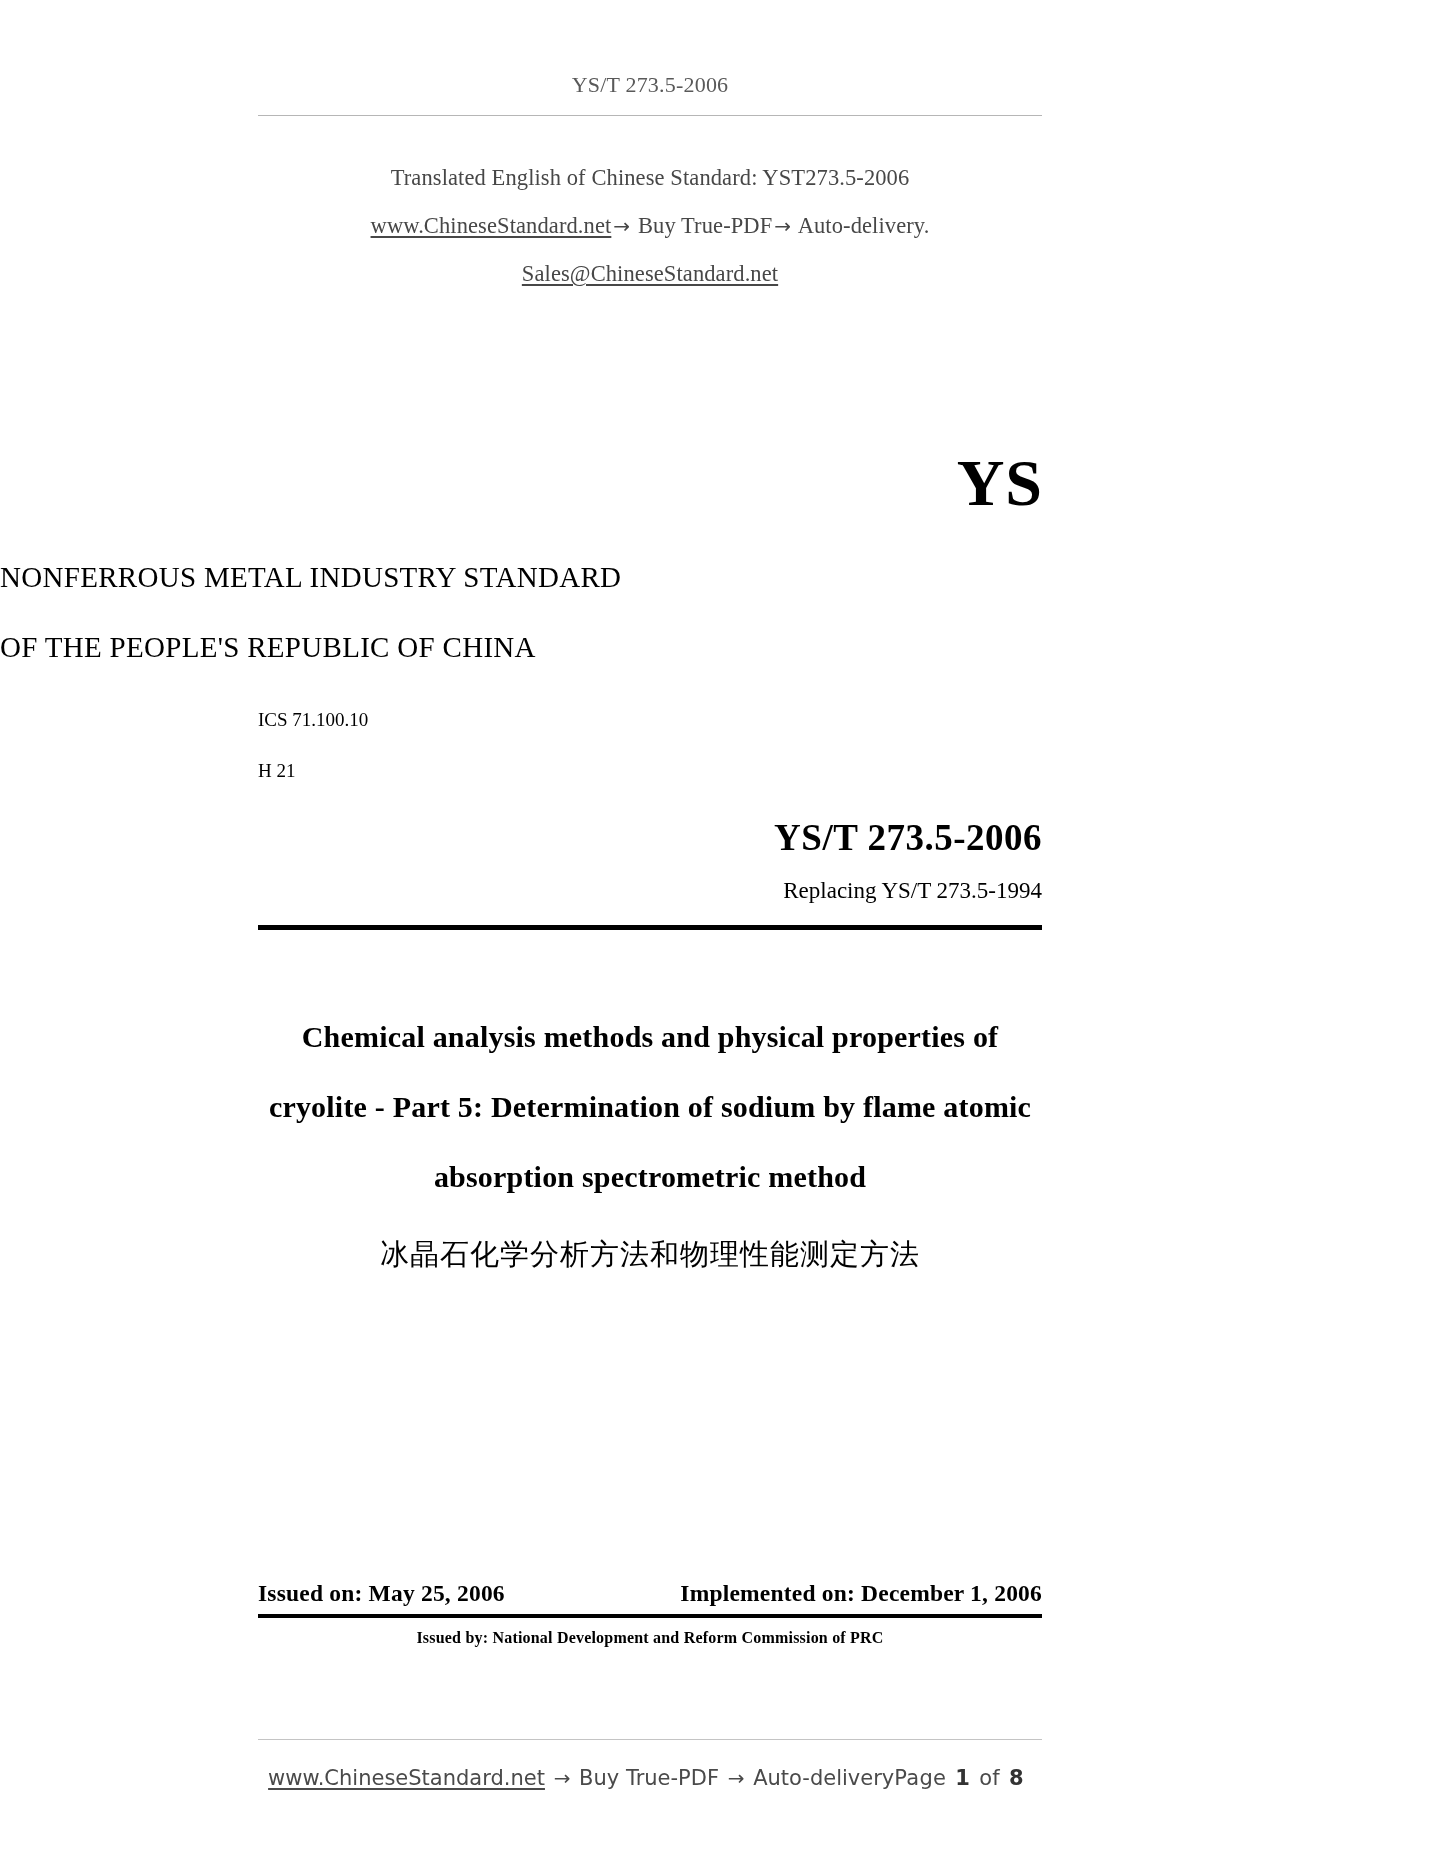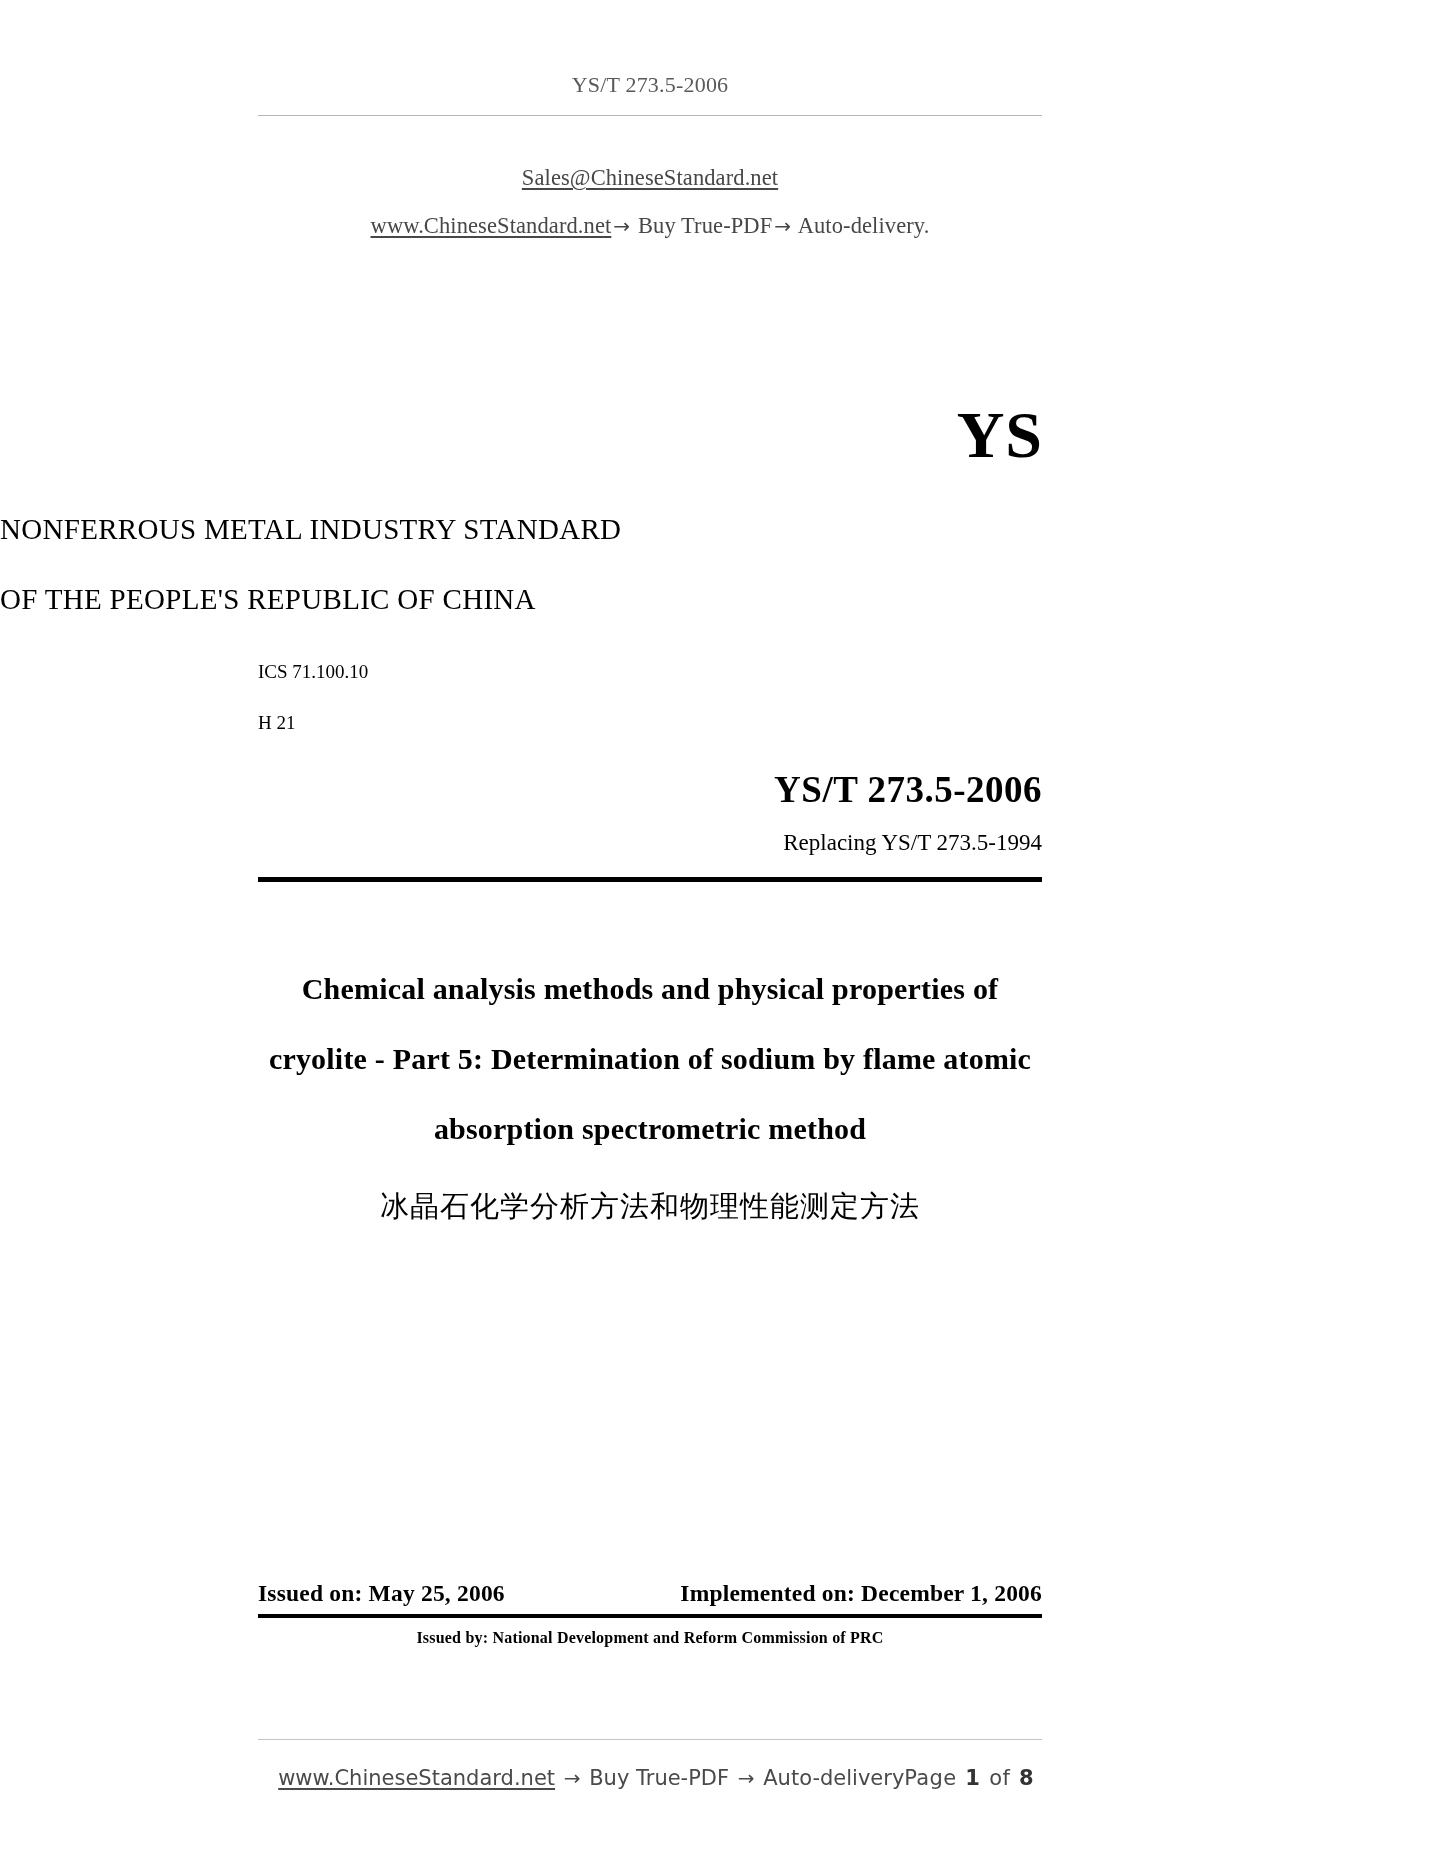--- a/index.html
+++ b/index.html
@@ -173,21 +173,21 @@
     left: 258px;
     right: 258px;
     bottom: 80px;
   }
   .footer-rule {
     border-top: 1.5px solid #c4c4c4;
     margin-bottom: 26px;
   }
   .footer-row {
     display: flex;
-    justify-content: flex-end;
+    justify-content: center;
     align-items: baseline;
     font-family: "DejaVu Sans", "Liberation Sans", sans-serif;
     font-size: 21px;
     color: #4a4a4a;
   }
   .footer-left .u {
     text-decoration: underline;
     text-underline-offset: 3px;
   }
   .footer-right {
@@ -204,27 +204,28 @@
 <body>
 
 <div class="page">
 
   <div class="running-header">
     <span class="hdr-text">YS/T 273.5-2006</span>
   </div>
   <div class="header-rule"></div>
 
   <div class="promo">
-    <div class="promo-line">
-      <span class="u">Sales@ChineseStandard.net</span>
-    </div>
+    <div class="promo-line">Translated English of Chinese Standard: YST273.5-2006</div>
     <div class="promo-line">
       <span class="u">www.ChineseStandard.net</span><span class="arrow">→</span>
       <span>Buy True-PDF</span><span class="arrow">→</span>
       <span>Auto-delivery.</span>
+    </div>
+    <div class="promo-line">
+      <span class="u">Sales@ChineseStandard.net</span>
     </div>
   </div>
 
   <div class="ys-emblem-row">
     <span class="ys-emblem">YS</span>
   </div>
 
   <div class="org-heading">
     <div class="org-line">NONFERROUS METAL INDUSTRY STANDARD</div>
     <div class="org-line">OF THE PEOPLE'S REPUBLIC OF CHINA</div>

